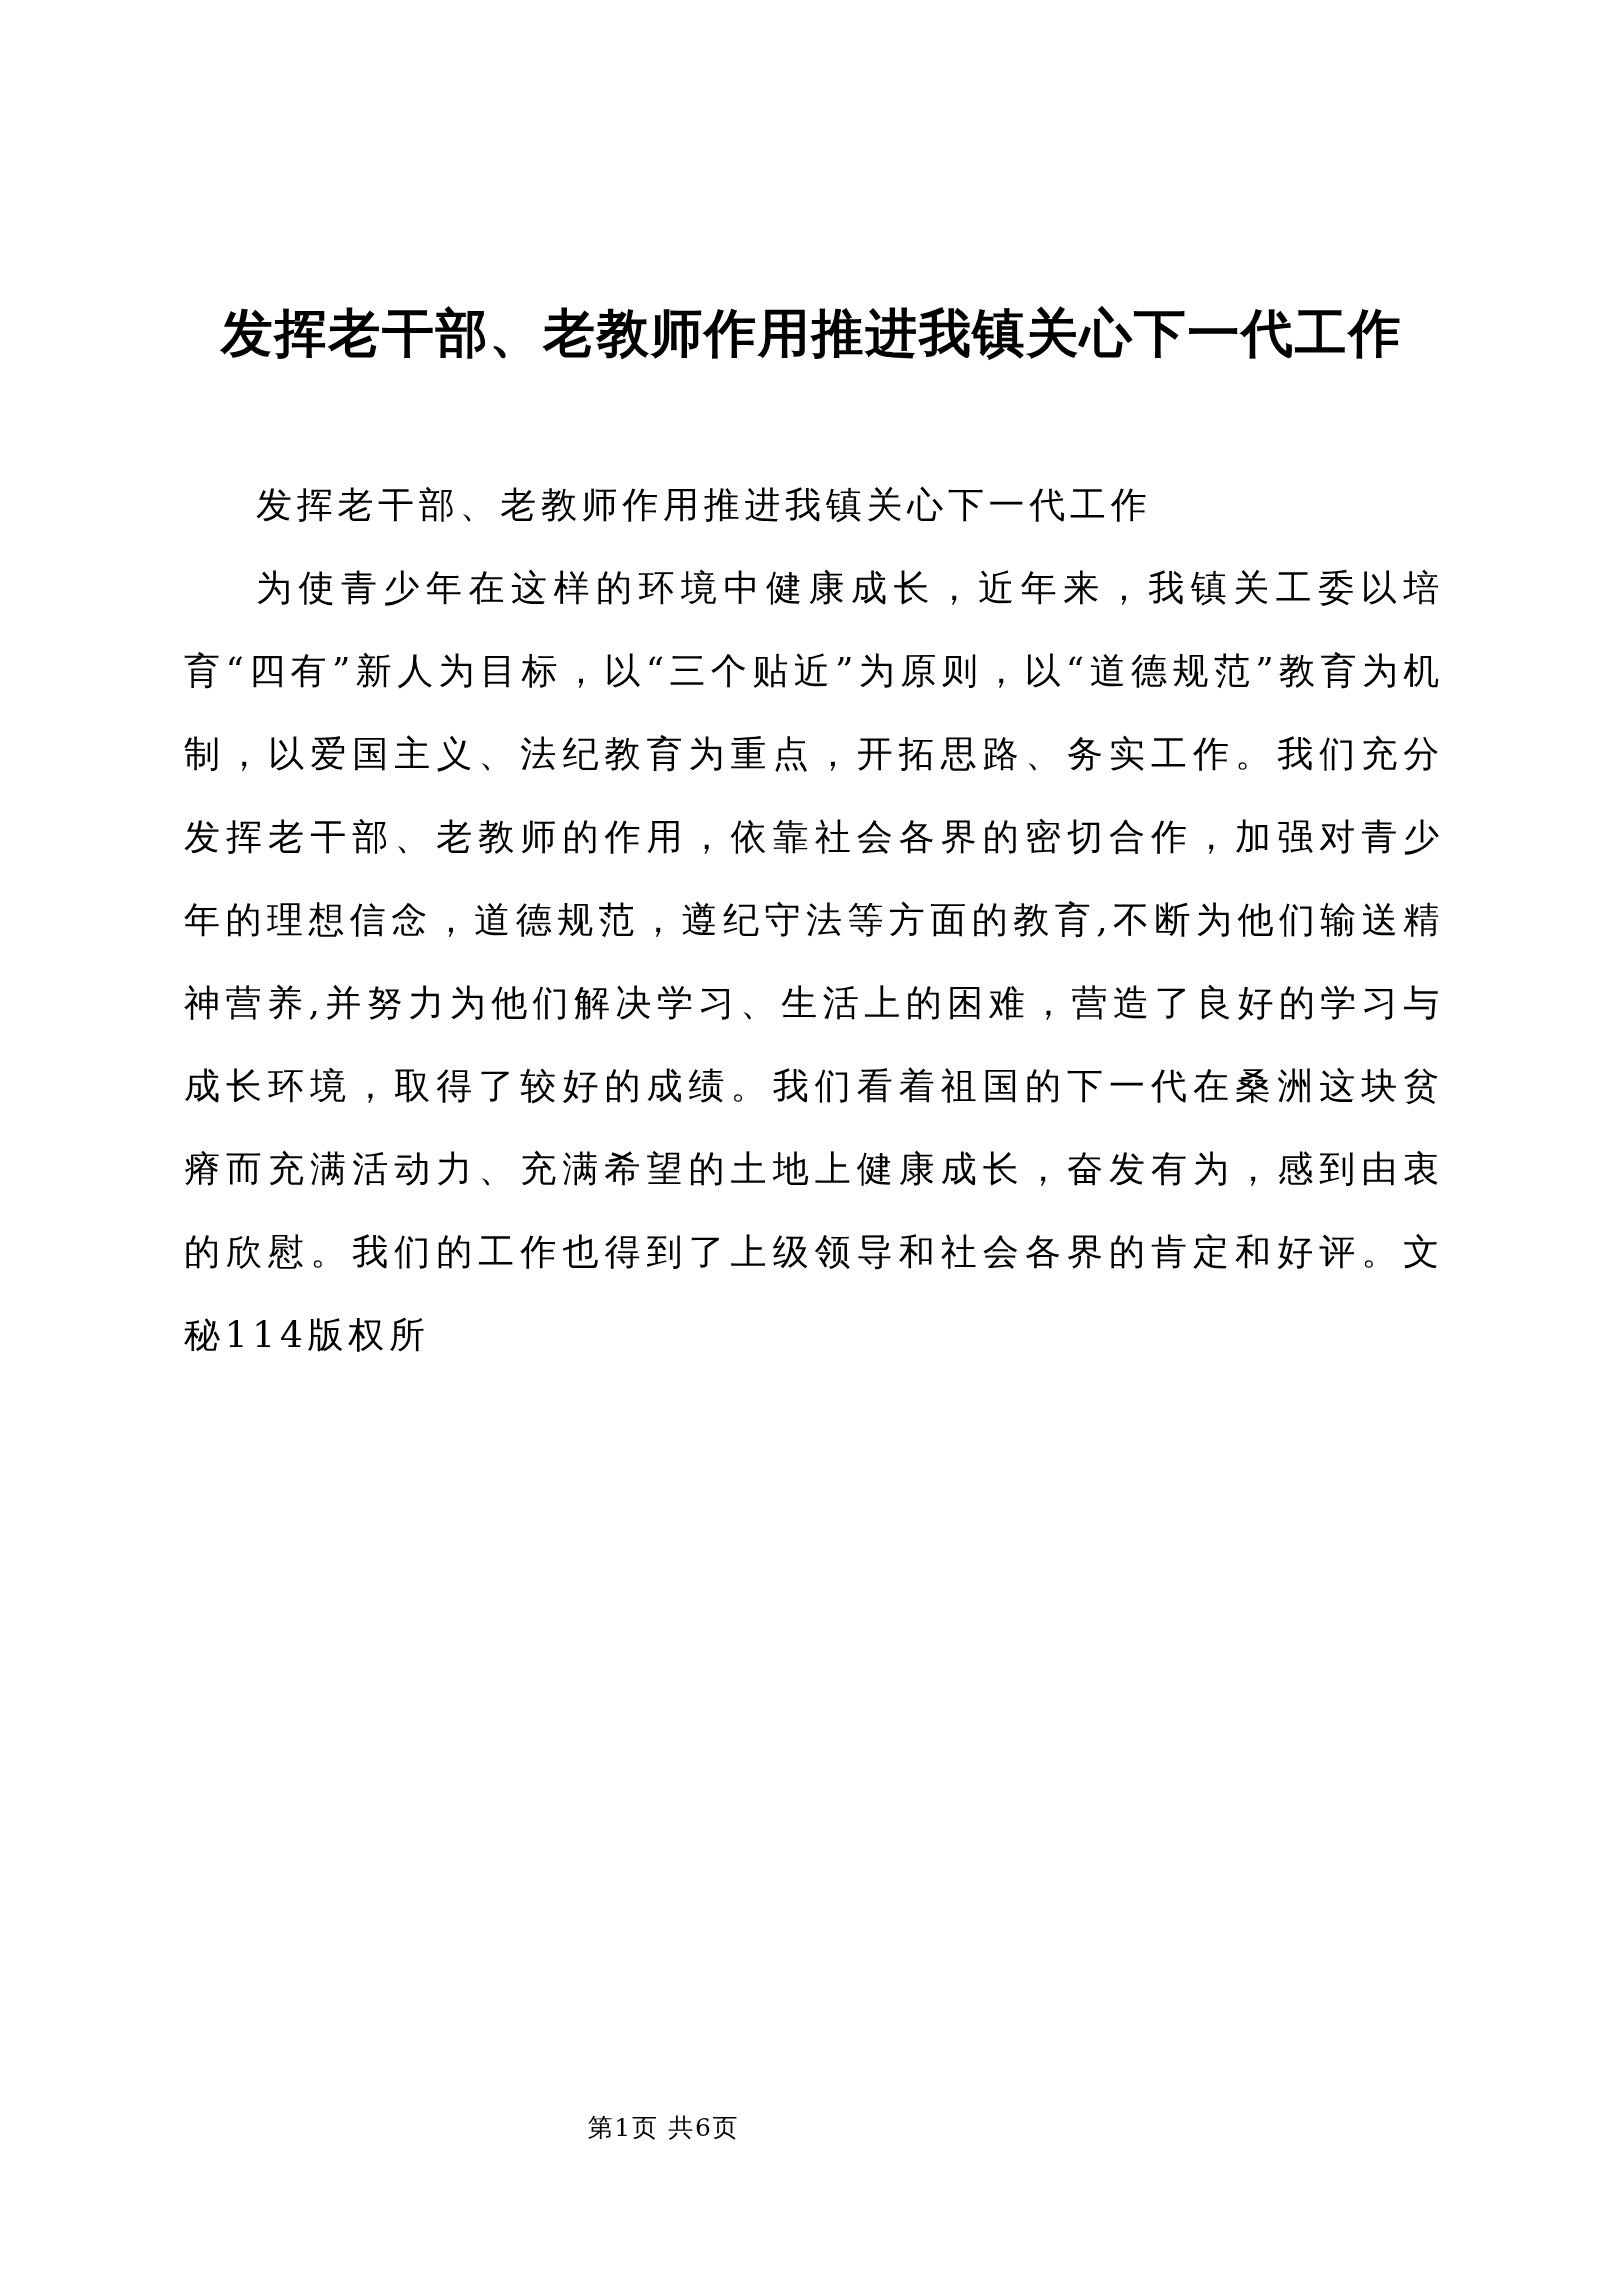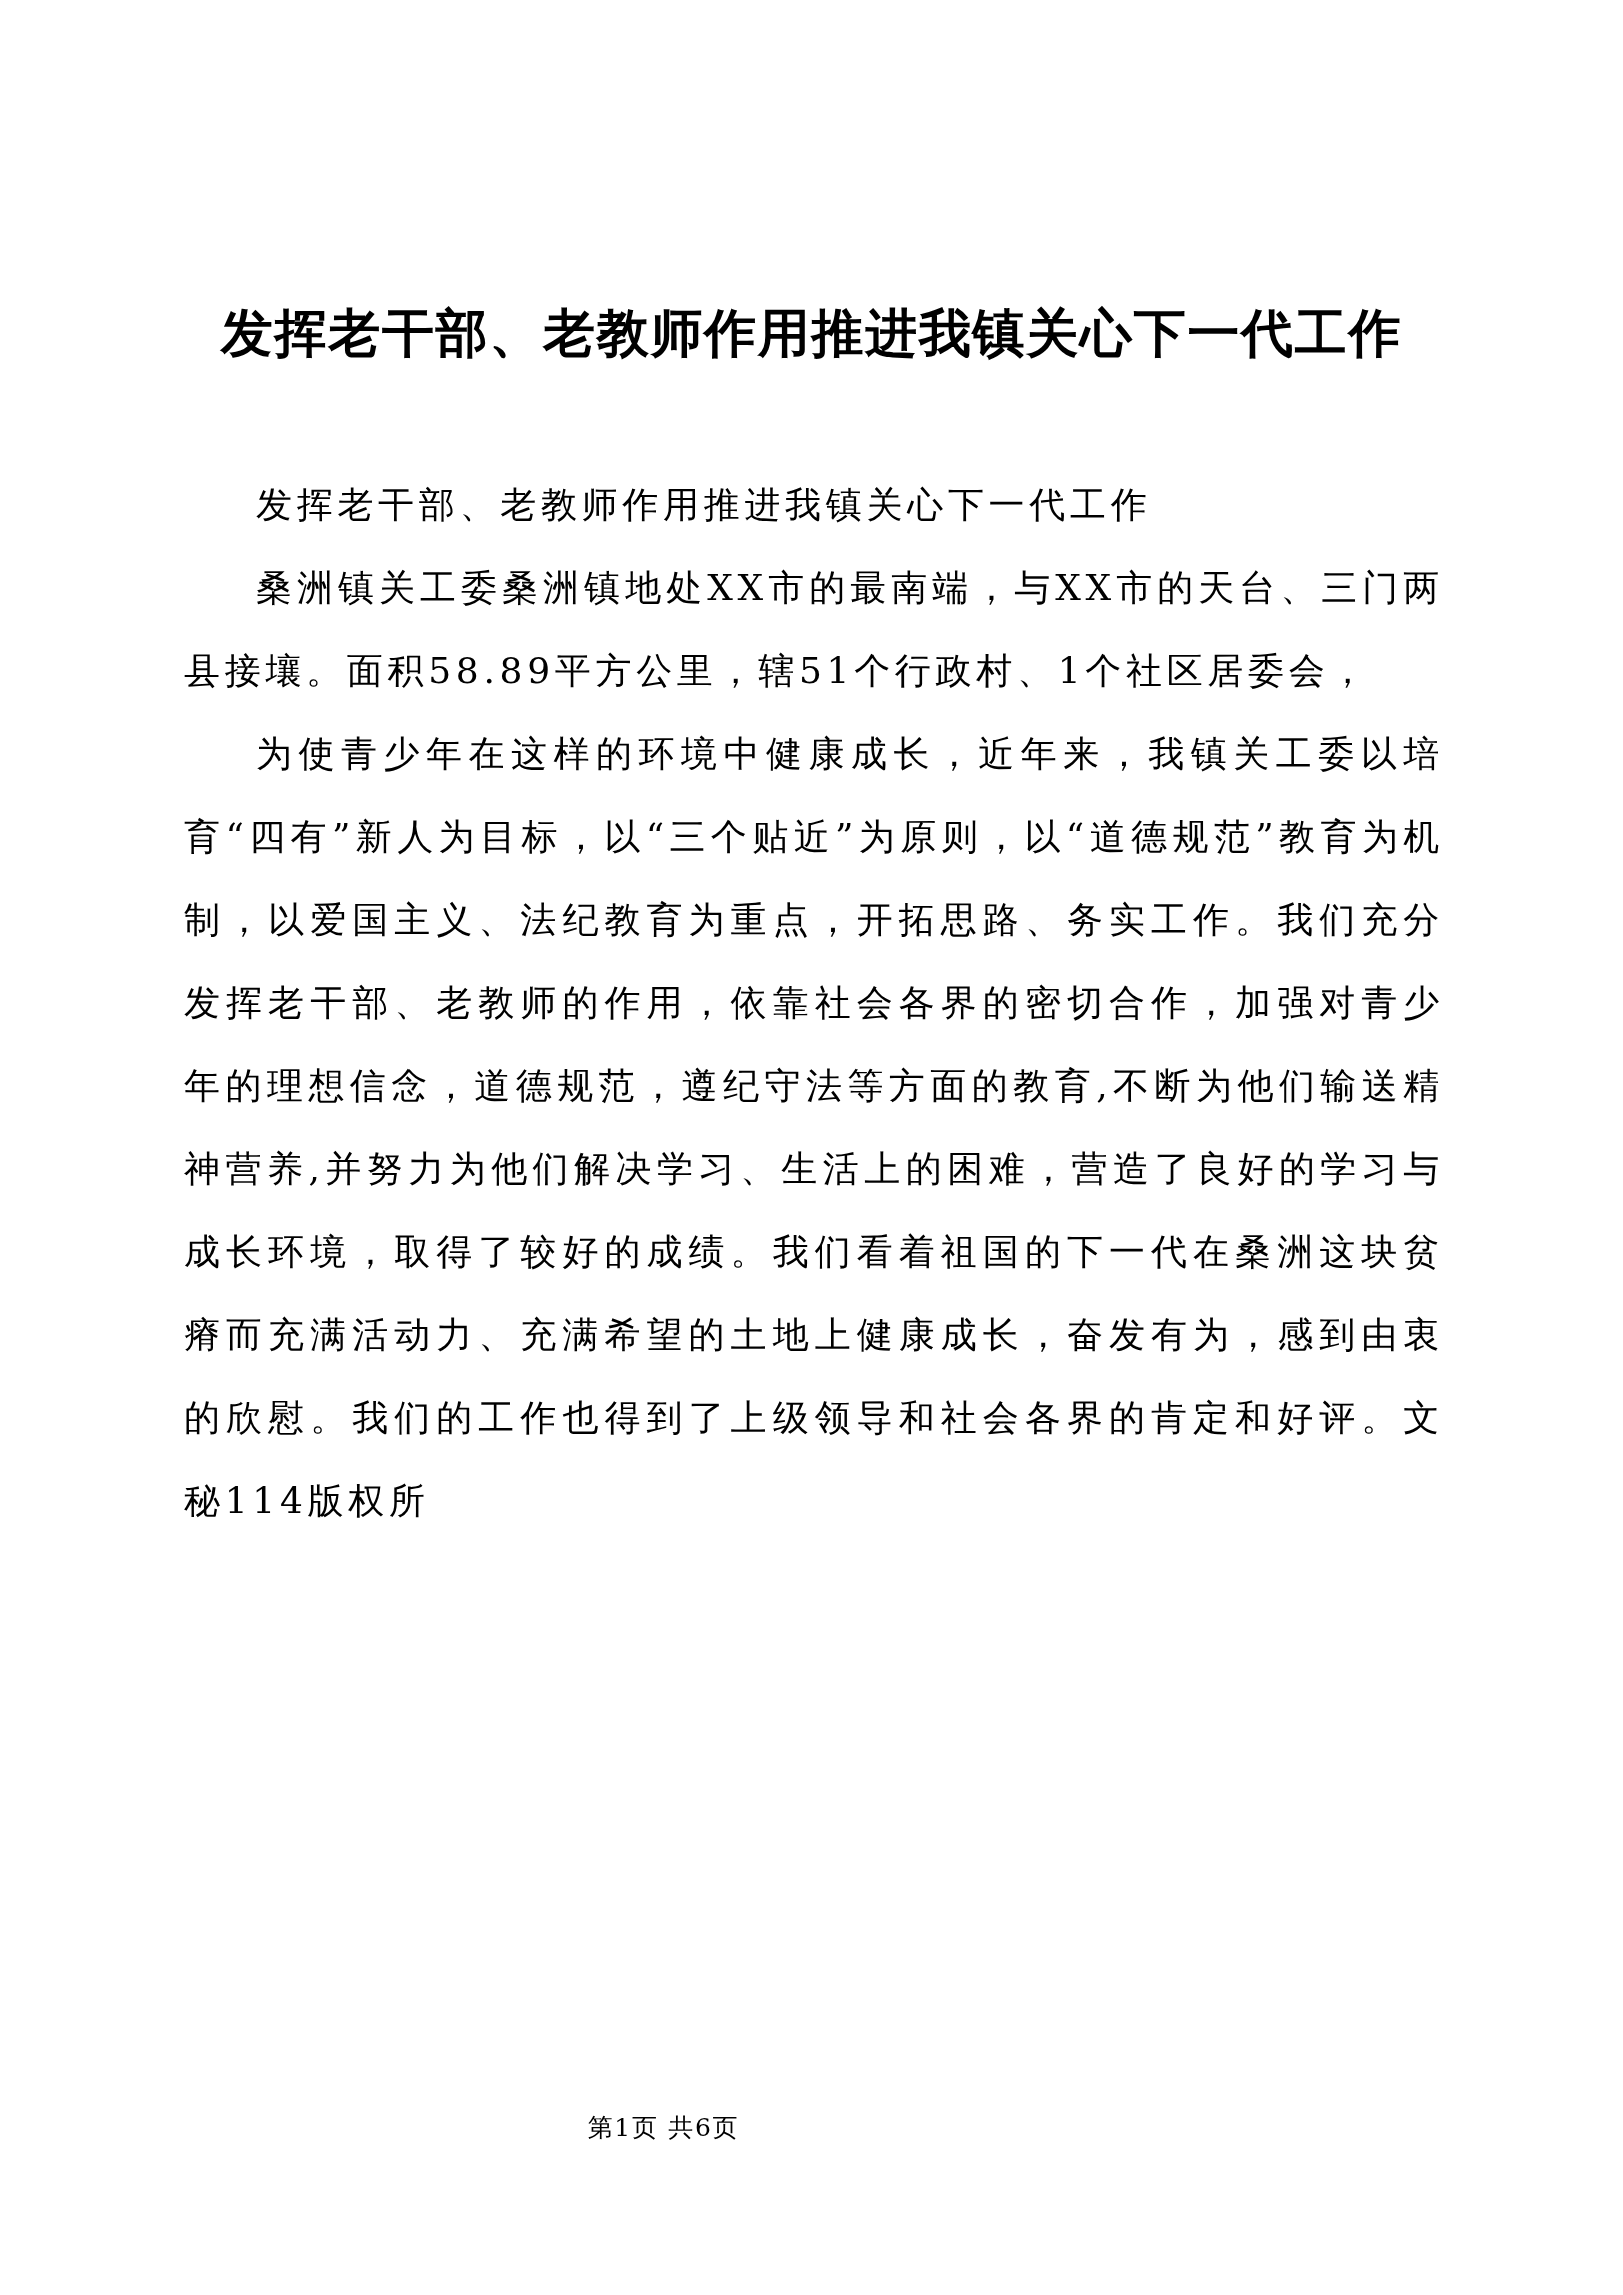--- a/index.html
+++ b/index.html
@@ -11,18 +11,17 @@
     .body p { margin:0; text-indent:2em; text-align:justify; }
     .footer { position:absolute; left:0; width:1327px; top:2111px; text-align:center; font-size:25px; letter-spacing:1.7px; }
   </style>
 </head>
 <body>
 
 <div class="title">发挥老干部、老教师作用推进我镇关心下一代工作</div>
 
 <div class="body">
   <p>发挥老干部、老教师作用推进我镇关心下一代工作</p>
-  <p>桑洲镇关工委桑洲镇地处XX市的最南端，与XX市的天台、三门两县接壤。面积58.89平方公里，辖51个行政村、1个社区居委会，</p>
   <p>为使青少年在这样的环境中健康成长，近年来，我镇关工委以培育“四有”新人为目标，以“三个贴近”为原则，以“道德规范”教育为机制，以爱国主义、法纪教育为重点，开拓思路、务实工作。我们充分发挥老干部、老教师的作用，依靠社会各界的密切合作，加强对青少年的理想信念，道德规范，遵纪守法等方面的教育,不断为他们输送精神营养,并努力为他们解决学习、生活上的困难，营造了良好的学习与成长环境，取得了较好的成绩。我们看着祖国的下一代在桑洲这块贫瘠而充满活动力、充满希望的土地上健康成长，奋发有为，感到由衷的欣慰。我们的工作也得到了上级领导和社会各界的肯定和好评。文秘114版权所</p>
 </div>
 
 <div class="footer">第1页 共6页</div>
 
 
 </body></html>

